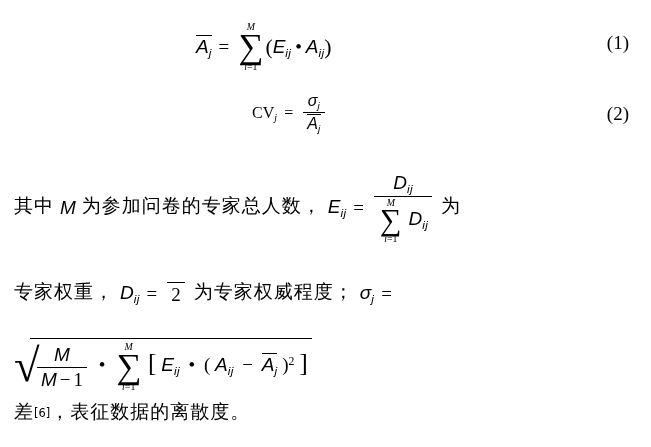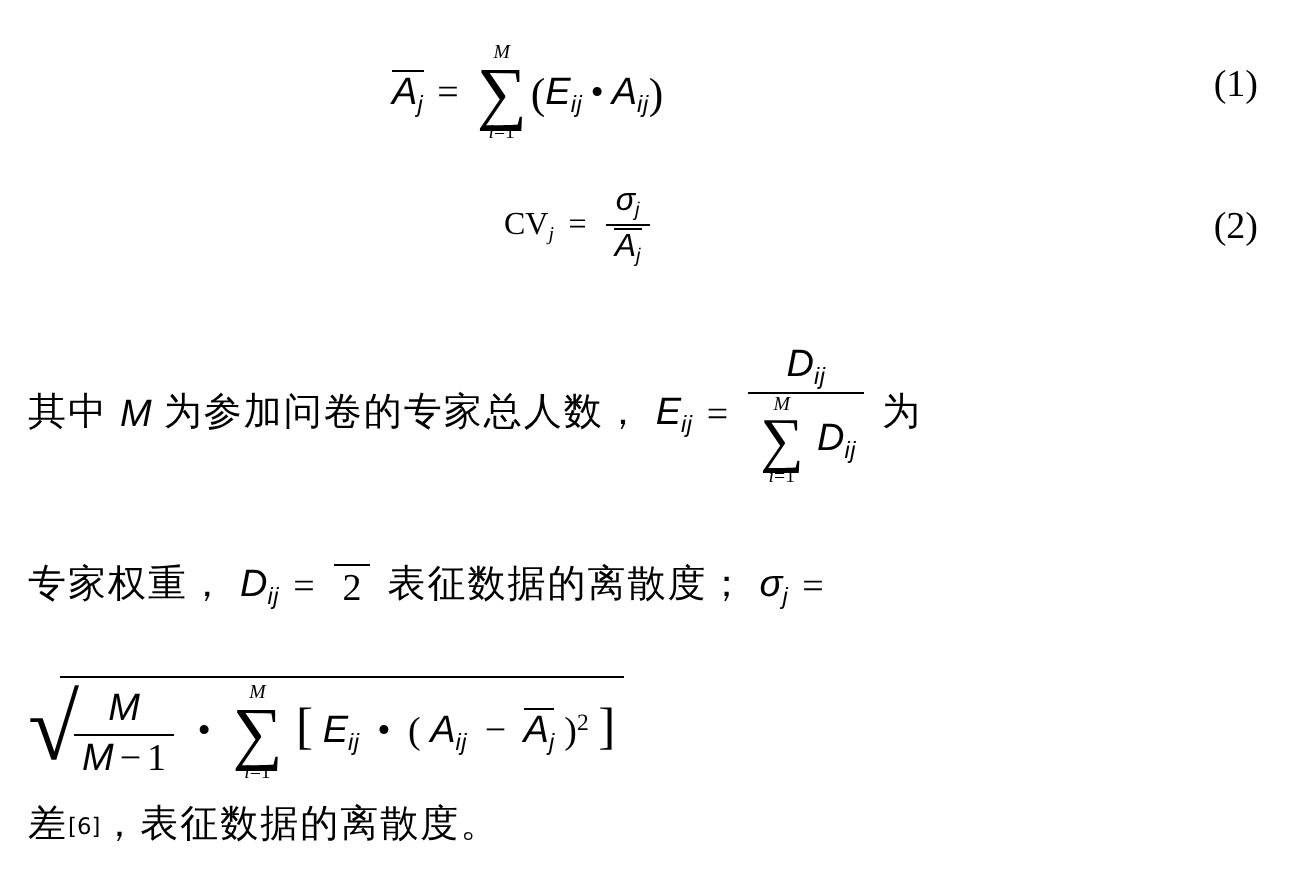--- a/index.html
+++ b/index.html
@@ -213,21 +213,21 @@
   <div class="para row2">
     <div class="p-row">
       <span class="cjk">专家权重，</span>
       <span class="spacer-sm"></span>
       <span class="mi"><span>D</span><span class="sub">ij</span></span>
       <span class="mr opeq">=</span>
       <span class="frac">
         <span class="den mr">2</span>
       </span>
       <span class="spacer-sm"></span>
-      <span class="cjk">表征数据的离散度；</span>
+      <span class="cjk">为专家权威程度；</span>
       <span class="spacer-sm"></span>
       <span class="mi"><span>σ</span><span class="sub">j</span></span>
       <span class="mr opeq">=</span>
     </div>
   </div>
 
   <div class="para row3">
     <div class="p-row">
       <span class="sqrt">
         <span class="radical">√</span>

